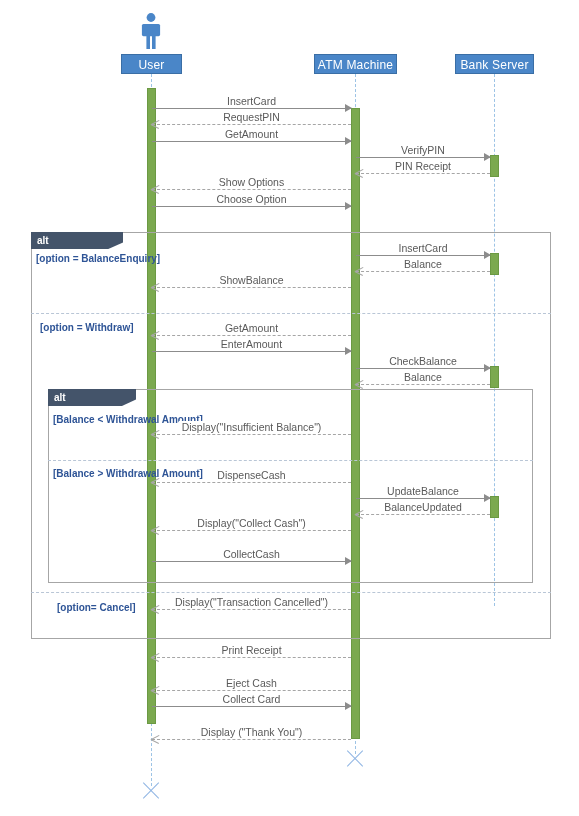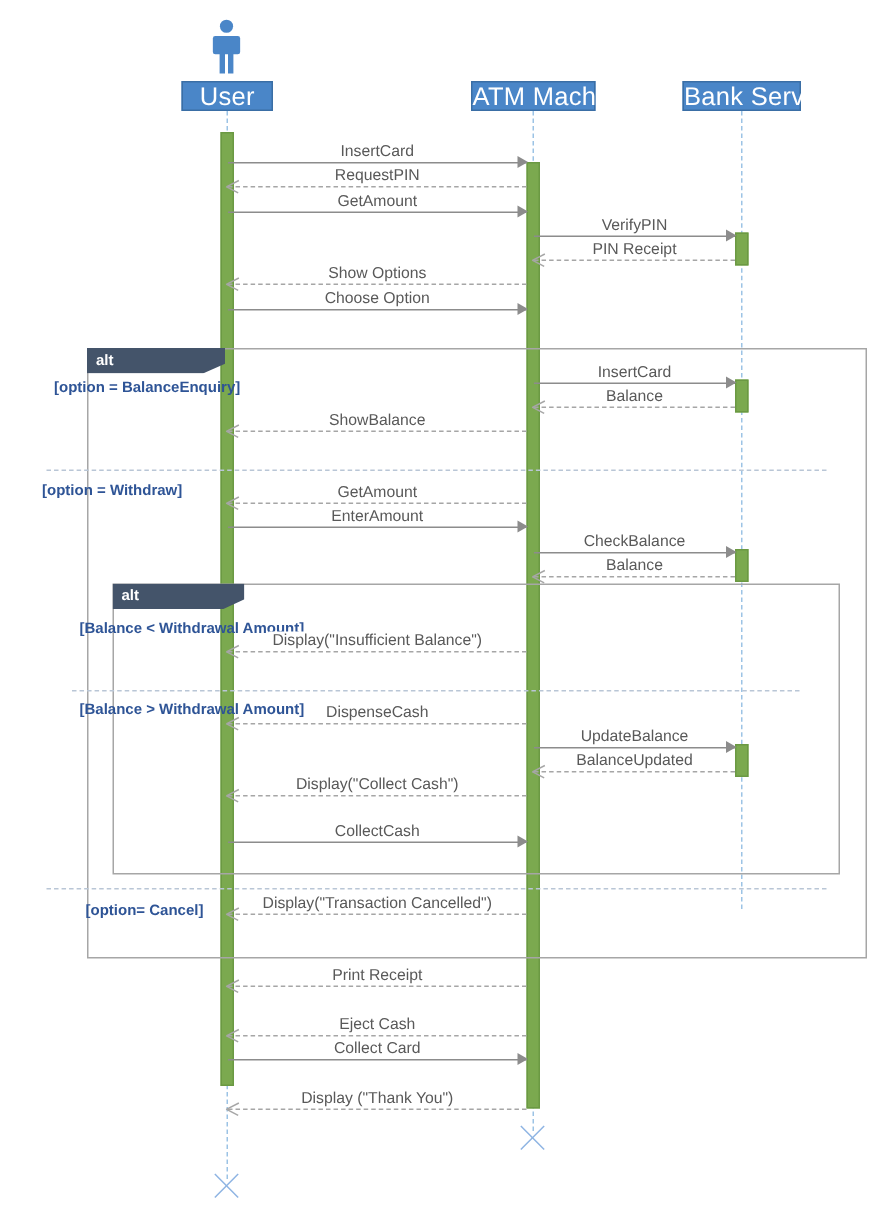--- a/index.html
+++ b/index.html
@@ -11,21 +11,21 @@
     overflow:hidden;
   }
   #stage{position:absolute;left:0;top:0;width:579px;height:816px;}
 
   
   .actor-head{
     position:absolute;
     background:#4a86c8;
     border:1px solid #3a6ea5;
     color:#ffffff;
-    font-size:17px;
+    font-size:12px;
     text-align:center;
     line-height:20px;
     height:20px;
     letter-spacing:.2px;
     white-space:nowrap;
     box-sizing:border-box;
   }
   
   .lifeline{
     position:absolute;
@@ -78,21 +78,20 @@
   }
   .ah-open-l:before{transform:rotate(-27deg);}
   .ah-open-l:after{transform:rotate(27deg);}
 
   
   .frag{
     position:absolute;
     border:1px solid #a6a6a6;
     background:transparent;
     box-sizing:border-box;
-    margin-left:27px;
   }
   .frag-tab{
     position:absolute;
     left:-1px;top:-1px;
     height:17px;
     background:#44546a;
     color:#ffffff;
     font-size:10px;
     font-weight:bold;
     line-height:17px;
@@ -149,21 +148,21 @@
   <div class="activation" style="left:489.5px;top:155px;height:22px;"></div>
   <div class="activation" style="left:489.5px;top:253px;height:22px;"></div>
   <div class="activation" style="left:489.5px;top:366px;height:22px;"></div>
   <div class="activation" style="left:489.5px;top:496px;height:22px;"></div>
 
   <div class="frag" style="left:31px;top:232px;width:520px;height:407px;">
     <div class="frag-tab" style="width:92px;">alt</div>
   </div>
   <div class="guard" style="left:36px;top:253px;">[option = BalanceEnquiry]</div>
   <div class="divider" style="left:31px;top:313px;width:520px;"></div>
-  <div class="guard" style="left:28px;top:322px;text-align:center;">[option = Withdraw]</div>
+  <div class="guard" style="left:40px;top:322px;text-align:center;">[option = Withdraw]</div>
   <div class="divider" style="left:31px;top:592px;width:520px;"></div>
   <div class="guard" style="left:36px;top:602px;padding-left:21px;">[option= Cancel]</div>
 
   <div class="frag" style="left:48px;top:389px;width:485px;height:194px;">
     <div class="frag-tab" style="width:88px;">alt</div>
   </div>
   <div class="guard" style="left:53px;top:414px;">[Balance &lt; Withdrawal Amount]</div>
   <div class="divider" style="left:48px;top:460px;width:485px;"></div>
   <div class="guard" style="left:53px;top:468px;">[Balance &gt; Withdrawal Amount]</div>
 

